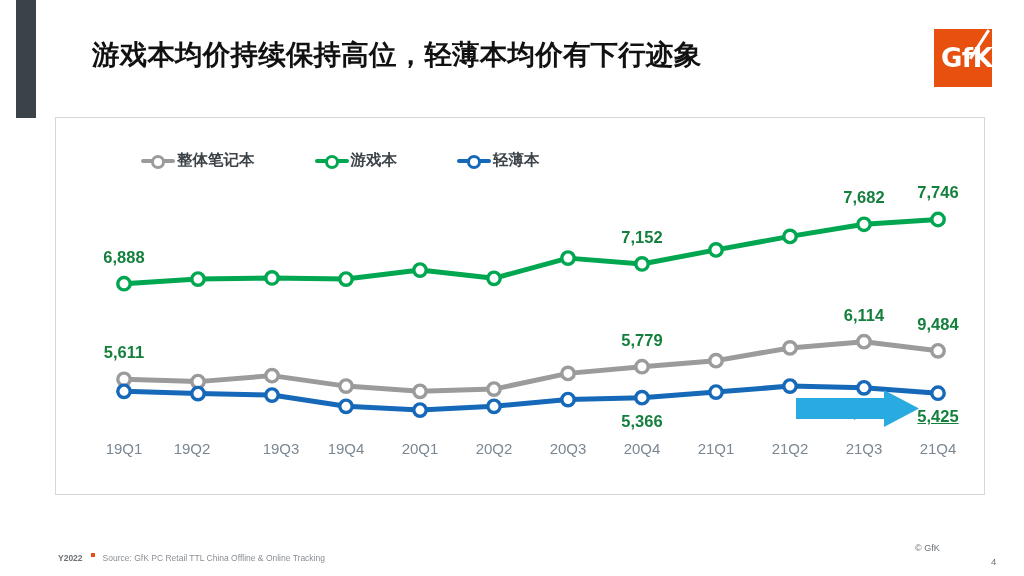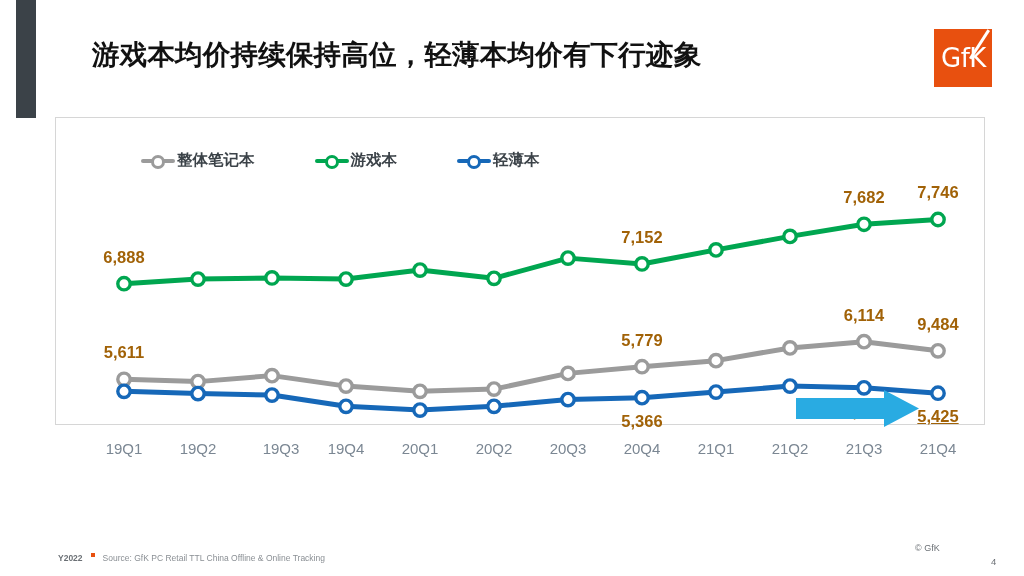--- a/index.html
+++ b/index.html
@@ -47,21 +47,21 @@
     width: 58px;
     height: 58px;
     background: #e8500f;
     overflow: hidden;
   }
   .logo-text {
     position: absolute;
     left: 7px;
     top: 14px;
     font-size: 26px;
-    font-weight: normal;
+    font-weight: bold;
     color: #ffffff;
     letter-spacing: -0.5px;
     font-family: "DejaVu Sans", sans-serif;
   }
   .logo-slash {
     position: absolute;
     right: 2px;
     top: 2px;
     width: 3px;
     height: 34px;
@@ -69,21 +69,21 @@
     transform: rotate(33deg);
     transform-origin: top right;
   }
 
   
   .chart-frame {
     position: absolute;
     left: 55px;
     top: 117px;
     width: 930px;
-    height: 308px;
+    height: 378px;
     border: 1px solid #d6d6d6;
     background: #ffffff;
     box-sizing: border-box;
   }
 
   
   .legend {
     position: absolute;
     left: 85px;
     top: 32px;
@@ -152,21 +152,21 @@
     color: #7b8793;
     white-space: nowrap;
   }
 
   
   .vlabel {
     position: absolute;
     transform: translateX(-50%);
     font-size: 16.5px;
     font-weight: bold;
-    color: #a16207;
+    color: #15803d;
     white-space: nowrap;
   }
 
   
   .arrow-anno {
     position: absolute;
     left: 740px;
     top: 272px;
     width: 123px;
     height: 37px;
@@ -309,21 +309,21 @@
       <div class="vlabel" style="left: 808px; top: 283.831px;">5,497</div>
       <div class="vlabel" style="left: 882px; top: 289.22px; text-decoration: underline;">5,425</div>
     </div>
 
   <svg class="arrow-anno" viewBox="0 0 123 37">
     <polygon points="0,8 88,8 88,0 123,18.5 88,37 88,29 0,29" fill="#29ABE2"></polygon>
   </svg>
 
   <div class="xaxis" id="xaxis">
       <div class="xlabel" style="left: 68px; top: 0px;">19Q1</div>
-      <div class="xlabel" style="left: 142px; top: 0px;">19Q2</div>
+      <div class="xlabel" style="left: 136px; top: 0px;">19Q2</div>
       <div class="xlabel" style="left: 225px; top: 0px;">19Q3</div>
       <div class="xlabel" style="left: 290px; top: 0px;">19Q4</div>
       <div class="xlabel" style="left: 364px; top: 0px;">20Q1</div>
       <div class="xlabel" style="left: 438px; top: 0px;">20Q2</div>
       <div class="xlabel" style="left: 512px; top: 0px;">20Q3</div>
       <div class="xlabel" style="left: 586px; top: 0px;">20Q4</div>
       <div class="xlabel" style="left: 660px; top: 0px;">21Q1</div>
       <div class="xlabel" style="left: 734px; top: 0px;">21Q2</div>
       <div class="xlabel" style="left: 808px; top: 0px;">21Q3</div>
       <div class="xlabel" style="left: 882px; top: 0px;">21Q4</div>

